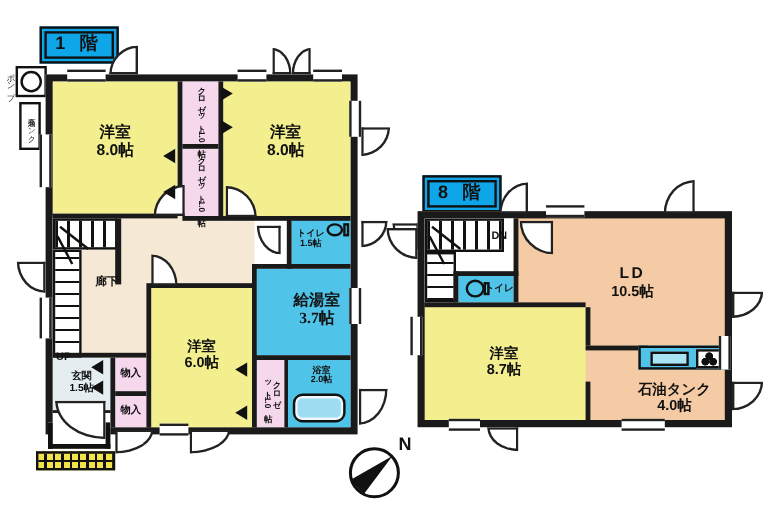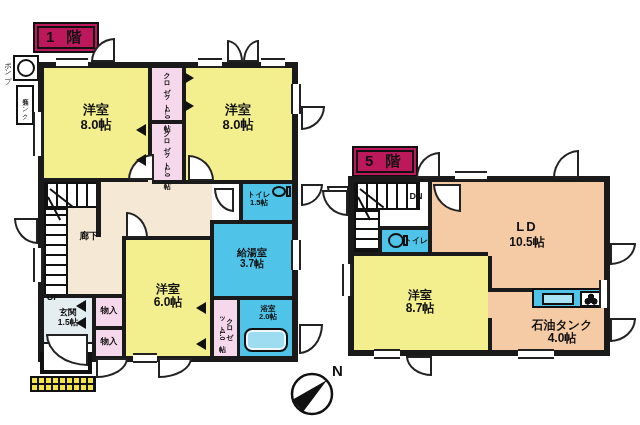--- a/index.html
+++ b/index.html
@@ -19,21 +19,21 @@
   .arc-bl{border-bottom-left-radius:100% 100%;}
   .arc-br{border-bottom-right-radius:100% 100%;}
   .win-h{position:absolute;background:#fff;border-top:2px solid #222;border-bottom:2px solid #222;box-sizing:border-box;}
   .win-v{position:absolute;background:#fff;border-left:2px solid #222;border-right:2px solid #222;box-sizing:border-box;}
   .tri-l{position:absolute;width:0;height:0;border-top:6px solid transparent;border-bottom:6px solid transparent;border-right:10px solid #111;}
   .tri-r{position:absolute;width:0;height:0;border-top:6px solid transparent;border-bottom:6px solid transparent;border-left:10px solid #111;}
   .stair{position:absolute;background:#fff;}
   .treads-v{background-image:repeating-linear-gradient(90deg,#111 0 2px,transparent 2px 10px);border:2px solid #111;box-sizing:border-box;}
   .treads-h{background-image:repeating-linear-gradient(0deg,#111 0 2px,transparent 2px 10px);border:2px solid #111;box-sizing:border-box;}
   .diag{position:absolute;height:2px;background:#111;transform-origin:left center;}
-  .ftitle{position:absolute;border:2px solid #111;background:#be185d;padding:2px;}
+  .ftitle{position:absolute;border:2px solid #111;background:#0ea5e9;padding:2px;}
   .ftitle-in{border:2px solid #111;padding:0 7px;font-weight:bold;font-size:15px;letter-spacing:4px;line-height:1.25;}
   .pumpbox{position:absolute;border:2px solid #111;background:#fff;display:flex;align-items:center;justify-content:center;box-sizing:border-box;}
   .pumpcircle{width:14px;height:14px;border:2px solid #111;border-radius:50%;}
   .tankbox{position:absolute;border:2px solid #111;background:#fff;box-sizing:border-box;display:flex;align-items:center;justify-content:center;}
   .tub{position:absolute;border:2px solid #111;border-radius:8px;background:#9edcf2;box-shadow:inset 0 0 0 2px #eef9fd;box-sizing:border-box;}
   .toilet-ell{position:absolute;border:2px solid #111;border-radius:50%;box-sizing:border-box;}
   .toilet-tank{position:absolute;border:2px solid #111;box-sizing:border-box;background:transparent;}
   .counter{position:absolute;border:2px solid #111;background:var(--wet-blue);box-sizing:border-box;}
   .sink{position:absolute;border:2px solid #111;background:#a8e4f4;box-sizing:border-box;}
   .stove{position:absolute;border:2px solid #111;box-sizing:border-box;
@@ -144,21 +144,21 @@
     <div class="label" style="left:45px;top:168px;font-size:9.5px;">
       <span>廊下</span>
     </div>
     <div class="label" style="left:9px;top:229px;font-size:9px;">
       <span>UP</span>
     </div>
     <div class="label" style="left:215px;top:131px;font-size:7.5px;">
       <span>トイレ</span><br>
       <span>1.5帖</span>
     </div>
-    <div class="label" style="left:208px;top:190px;font-size:10px;">
+    <div class="label" style="left:220px;top:190px;font-size:13px;font-family:Liberation Serif, serif;">
       <span>給湯室</span><br>
       <span>3.7帖</span>
     </div>
     <div class="label" style="left:224px;top:245px;font-size:7.5px;">
       <span>浴室</span><br>
       <span>2.0帖</span>
     </div>
     <div class="vlabel" style="left:182px;top:259px;font-size:7px;">
       <span>クロゼット</span>
       <span>1.0帖</span>
@@ -196,21 +196,21 @@
   <div class="win-h" style="left:56px;top:58px;width:32px;height:10px;"></div>
   <div class="win-h" style="left:198px;top:58px;width:24px;height:10px;"></div>
   <div class="win-h" style="left:261px;top:58px;width:24px;height:10px;"></div>
   <div class="win-v" style="left:33px;top:112px;width:10px;height:44px;"></div>
   <div class="win-v" style="left:33px;top:248px;width:10px;height:34px;"></div>
   <div class="win-v" style="left:291px;top:84px;width:10px;height:30px;"></div>
   <div class="win-v" style="left:291px;top:240px;width:10px;height:30px;"></div>
   <div class="win-h" style="left:133px;top:353px;width:24px;height:10px;"></div>
 
   <div class="ftitle" style="left:352px;top:146px;">
-    <div class="ftitle-in">5 階</div>
+    <div class="ftitle-in">8 階</div>
   </div>
 
   <div class="floor" style="left:348px;top:176px;width:250px;height:168px;background:var(--living-peach);">
 
     <div class="stair" style="left:0;top:0;width:74px;height:70px;"></div>
     <div class="stair treads-v" style="left:0;top:0;width:66px;height:28px;"></div>
     <div class="stair treads-h" style="left:0;top:28px;width:26px;height:42px;"></div>
     <div class="diag" style="left:6px;top:6px;width:30px;transform:rotate(38deg);"></div>
     <div class="diag" style="left:4px;top:14px;width:26px;transform:rotate(62deg);"></div>
 

